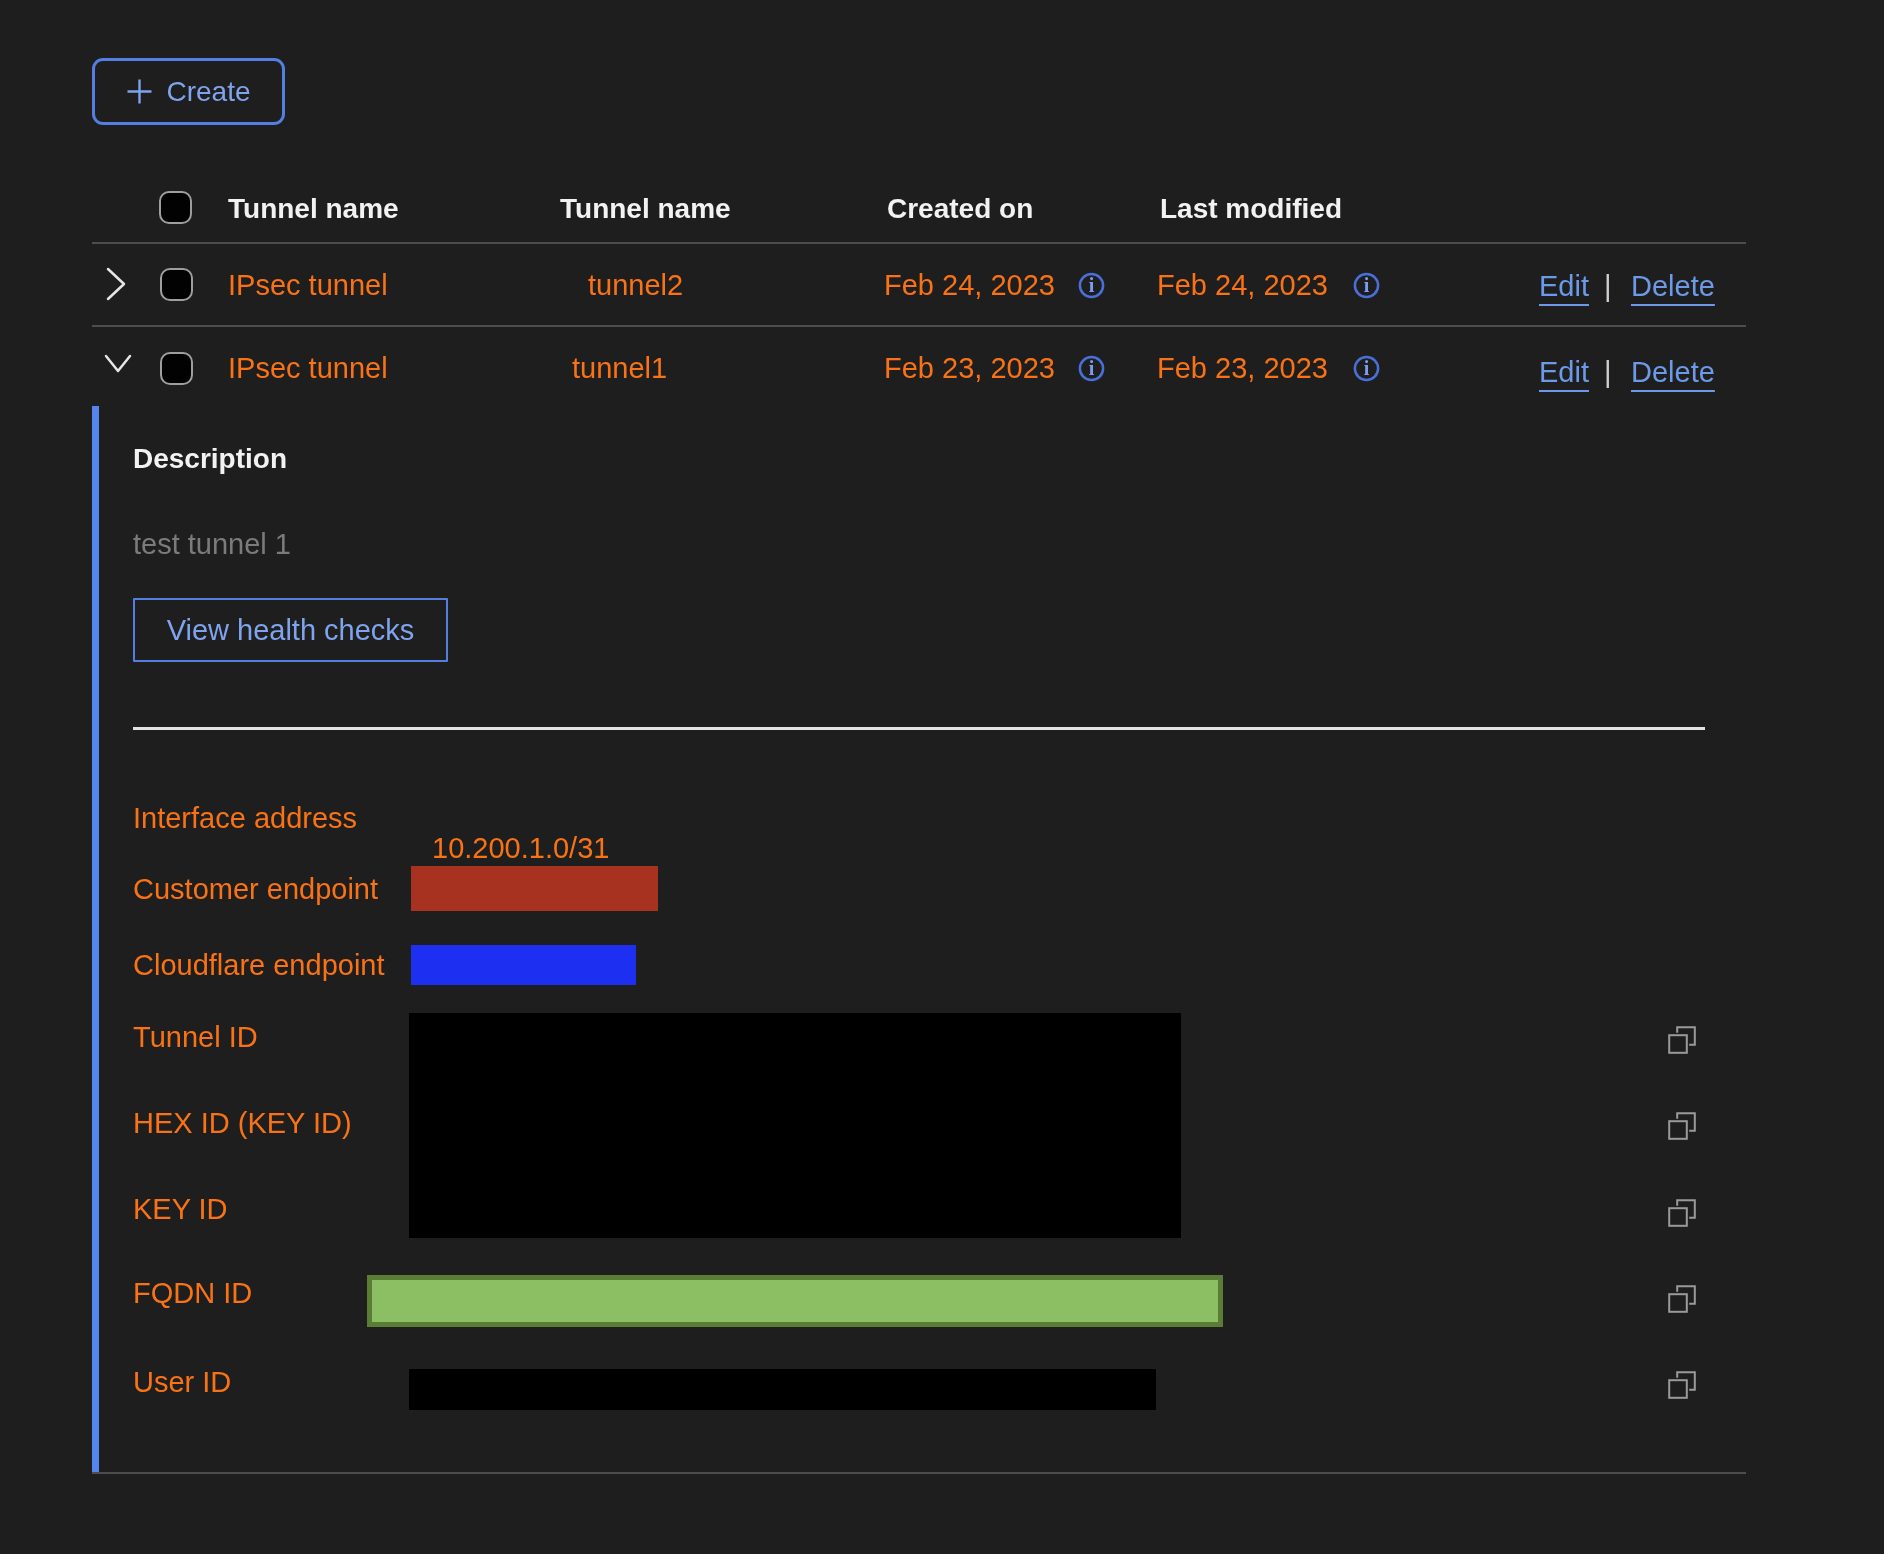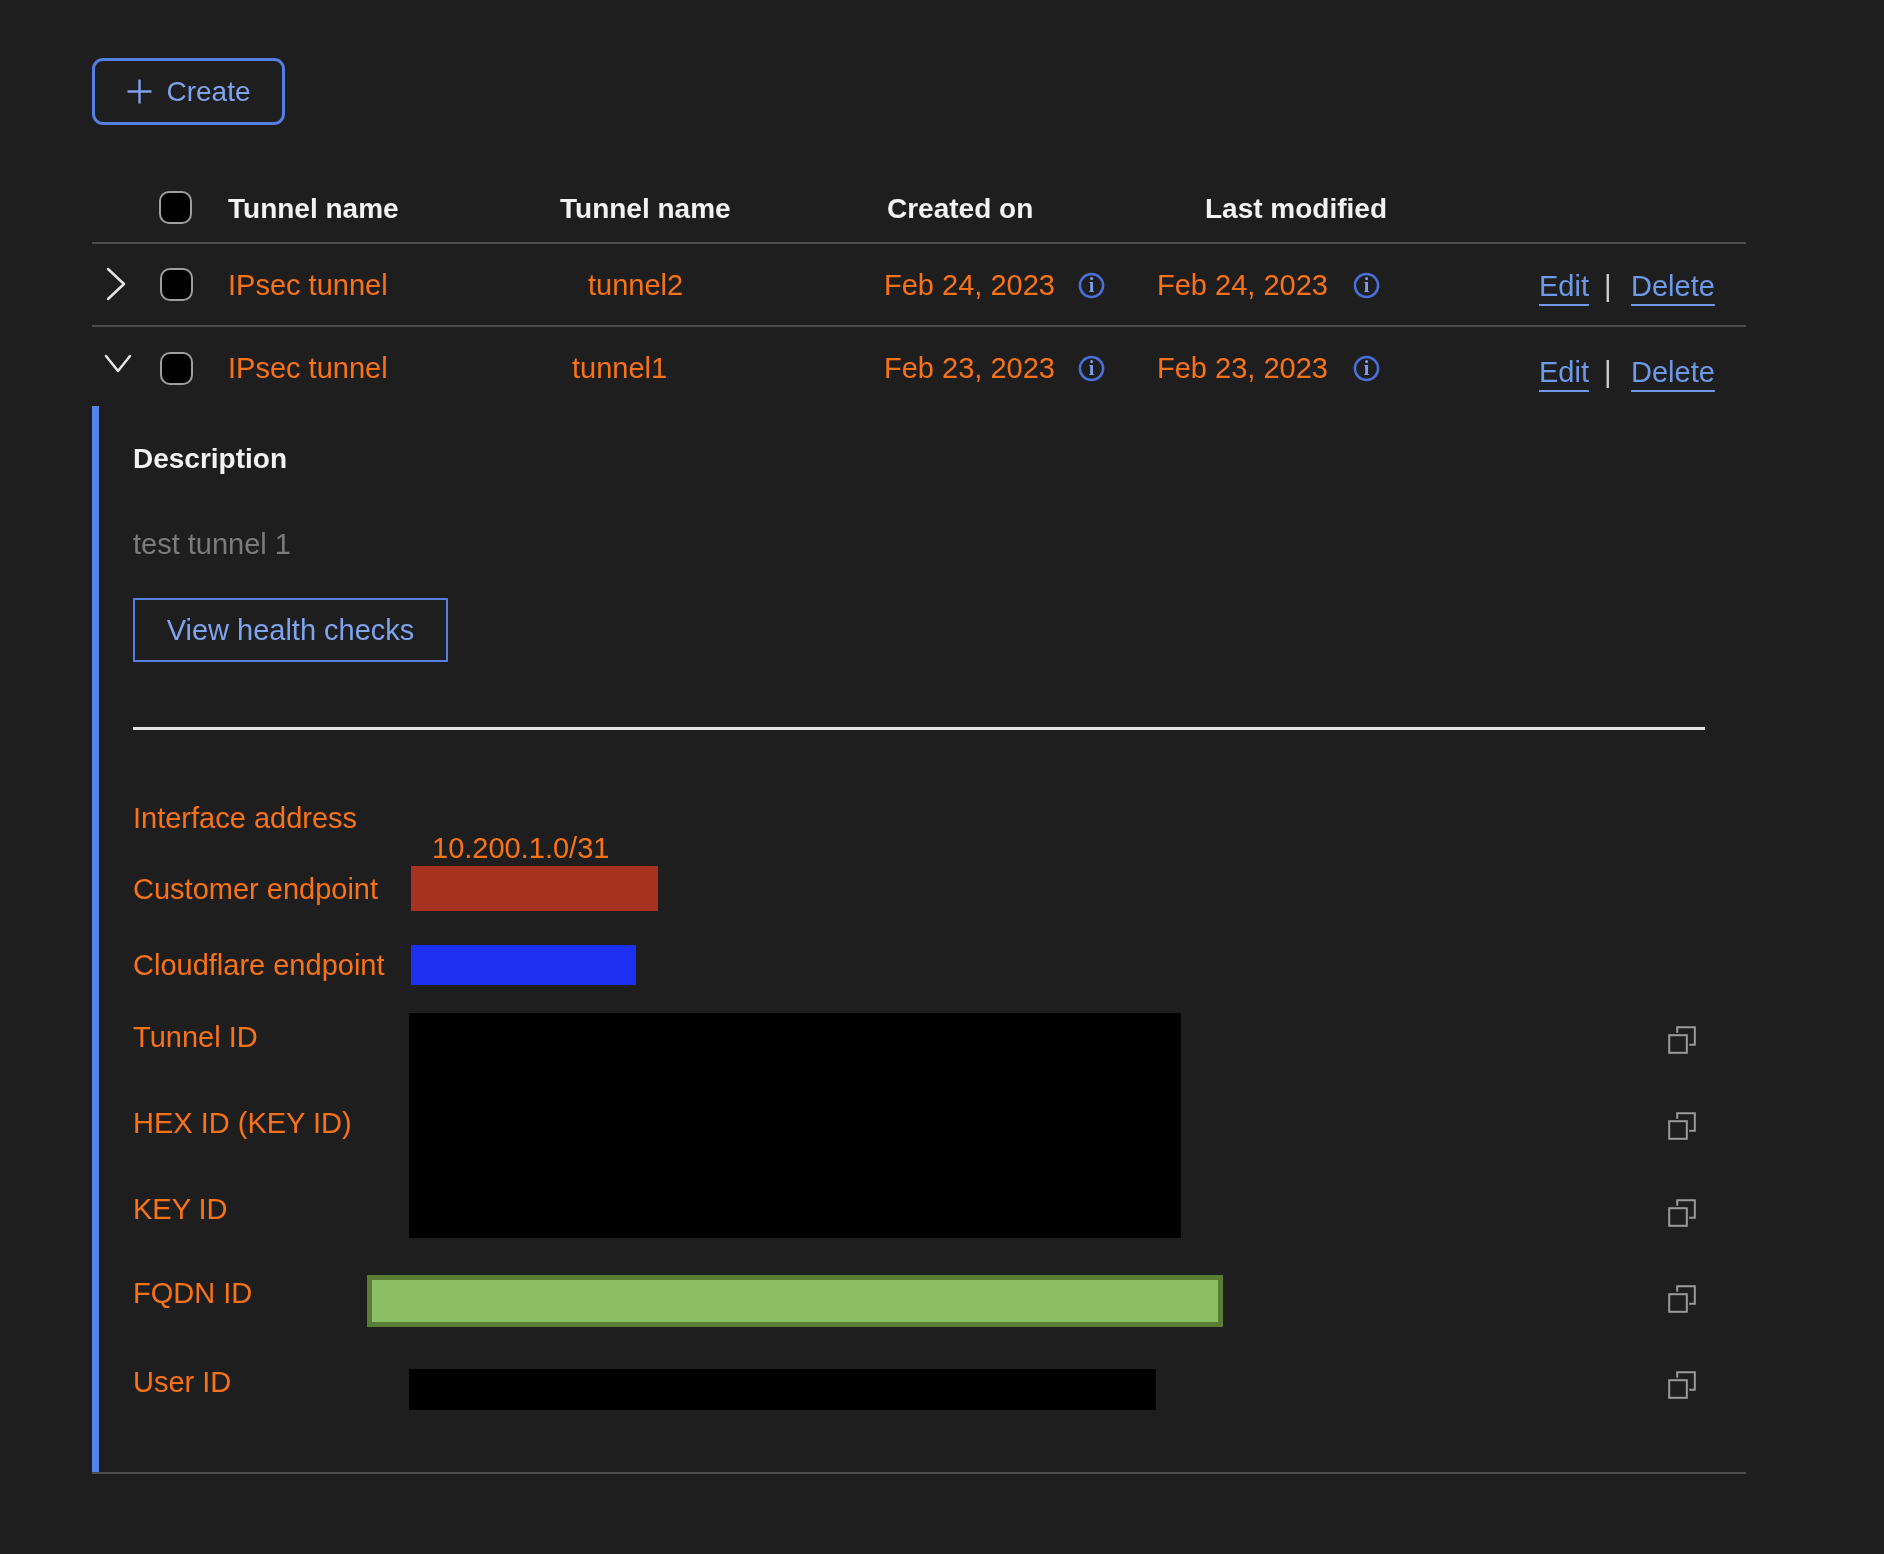--- a/index.html
+++ b/index.html
@@ -22,21 +22,21 @@
     <svg width="27" height="27" viewBox="0 0 27 27">
         <path d="M13.5 1.5 V25.5 M1.5 13.5 H25.5" stroke="#7fa3ec" stroke-width="2.4" fill="none"></path>
       </svg>
     <span style="font-size:28px;color:#7fa3ec;">Create</span>
   </div>
 
   <div class="cbx" style="left:159px;top:191px;"></div>
   <div class="hdr" style="left:228px;top:192px;">Tunnel name</div>
   <div class="hdr" style="left:560px;top:192px;">Tunnel name</div>
   <div class="hdr" style="left:887px;top:192px;">Created on</div>
-  <div class="hdr" style="left:1205px;top:192px;">Last modified</div>
+  <div class="hdr" style="left:1160px;top:192px;">Last modified</div>
   <div class="hline" style="left:92px;top:242px;width:1654px;"></div>
 
   <svg class="abs" style="left:105px;top:266px;" width="22" height="36" viewBox="0 0 22 36">
       <path d="M3 3 L19 18 L3 33" stroke="#e6e6e6" stroke-width="2.5" fill="none" stroke-linecap="round" stroke-linejoin="round"></path>
     </svg>
   <div class="cbx" style="left:160px;top:268px;"></div>
   <div class="lbl" style="left:228px;top:268px;">IPsec tunnel</div>
   <div class="lbl" style="left:588px;top:268px;">tunnel2</div>
   <div class="lbl" style="left:884px;top:268px;">Feb 24, 2023</div>
   <svg class="abs infoi" style="left:1078px;top:272px;" width="27" height="27" viewBox="0 0 27 27">

